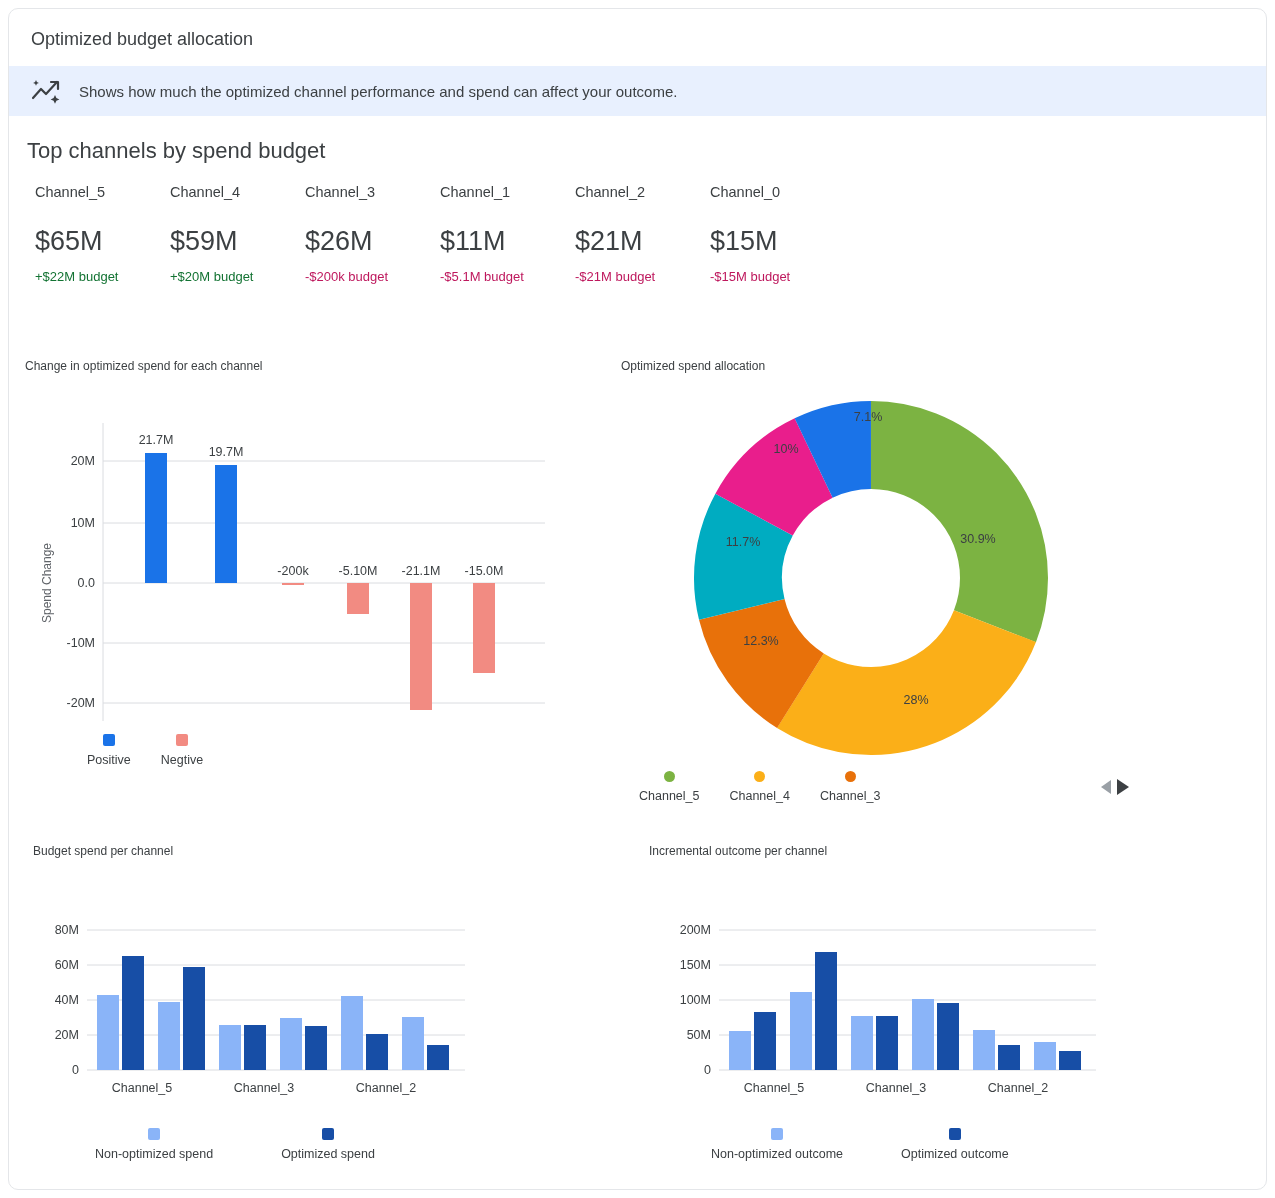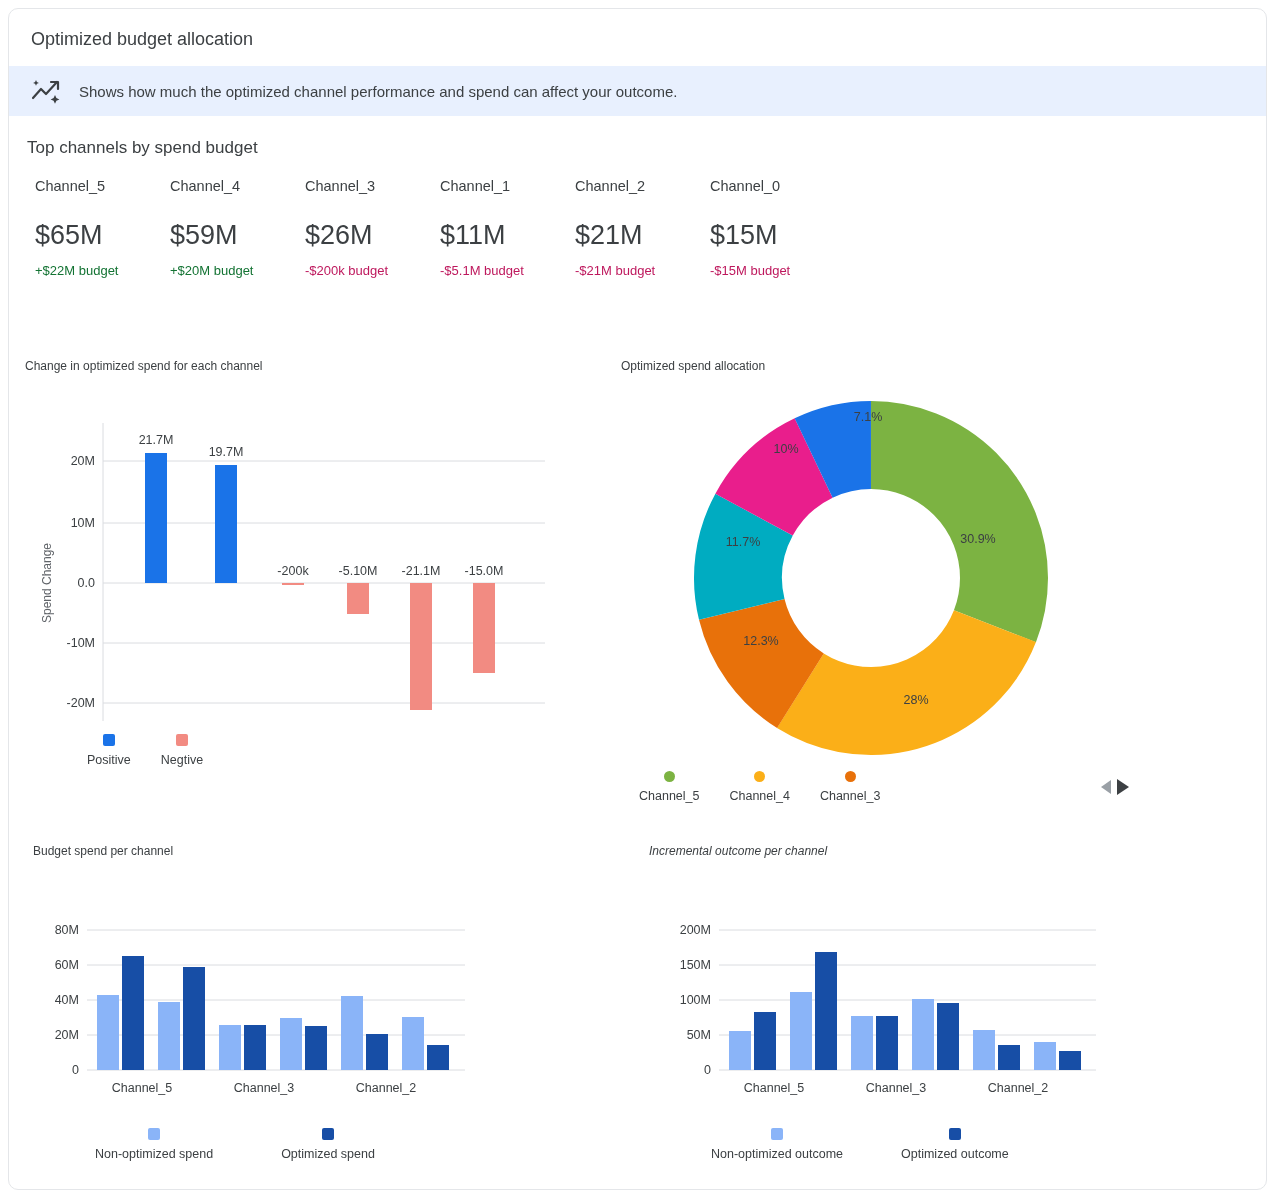--- a/index.html
+++ b/index.html
@@ -36,21 +36,21 @@
     align-items: center;
     padding-left: 22px;
     gap: 18px;
   }
   .info-banner .banner-text {
     font-size: 15px;
     color: #3c4043;
   }
   .trend-icon svg { display: block; }
   .section-title {
-    font-size: 17px;
+    font-size: 22px;
     color: #3c4043;
     margin: 22px 0 0 18px;
   }
   
   .kpi-row {
     display: flex;
     margin: 20px 0 0 26px;
     gap: 0;
   }
   .kpi {
@@ -297,21 +297,21 @@
           <span>Non-optimized spend</span>
         </span>
         <span class="legend-item">
           <span class="swatch" style="background:#174ea6"></span>
           <span>Optimized spend</span>
         </span>
       </div>
     </div>
 
     <div class="chart-block" style="left:632px; top:835px; width:560px;">
-      <div class="chart-heading" style="margin-left:8px;font-style:italic;">Incremental outcome per channel</div>
+      <div class="chart-heading" style="margin-left:8px;">Incremental outcome per channel</div>
       <svg width="545" height="230" viewBox="0 0 545 230">
         <g stroke="#dadce0" stroke-width="1">
           <line x1="78" y1="62" x2="455" y2="62"></line>
           <line x1="78" y1="97" x2="455" y2="97"></line>
           <line x1="78" y1="132" x2="455" y2="132"></line>
           <line x1="78" y1="167" x2="455" y2="167"></line>
           <line x1="78" y1="202" x2="455" y2="202"></line>
         </g>
         <text x="70" y="66" text-anchor="end" font-size="12.5" fill="#3c4043">200M</text>
         <text x="70" y="101" text-anchor="end" font-size="12.5" fill="#3c4043">150M</text>

